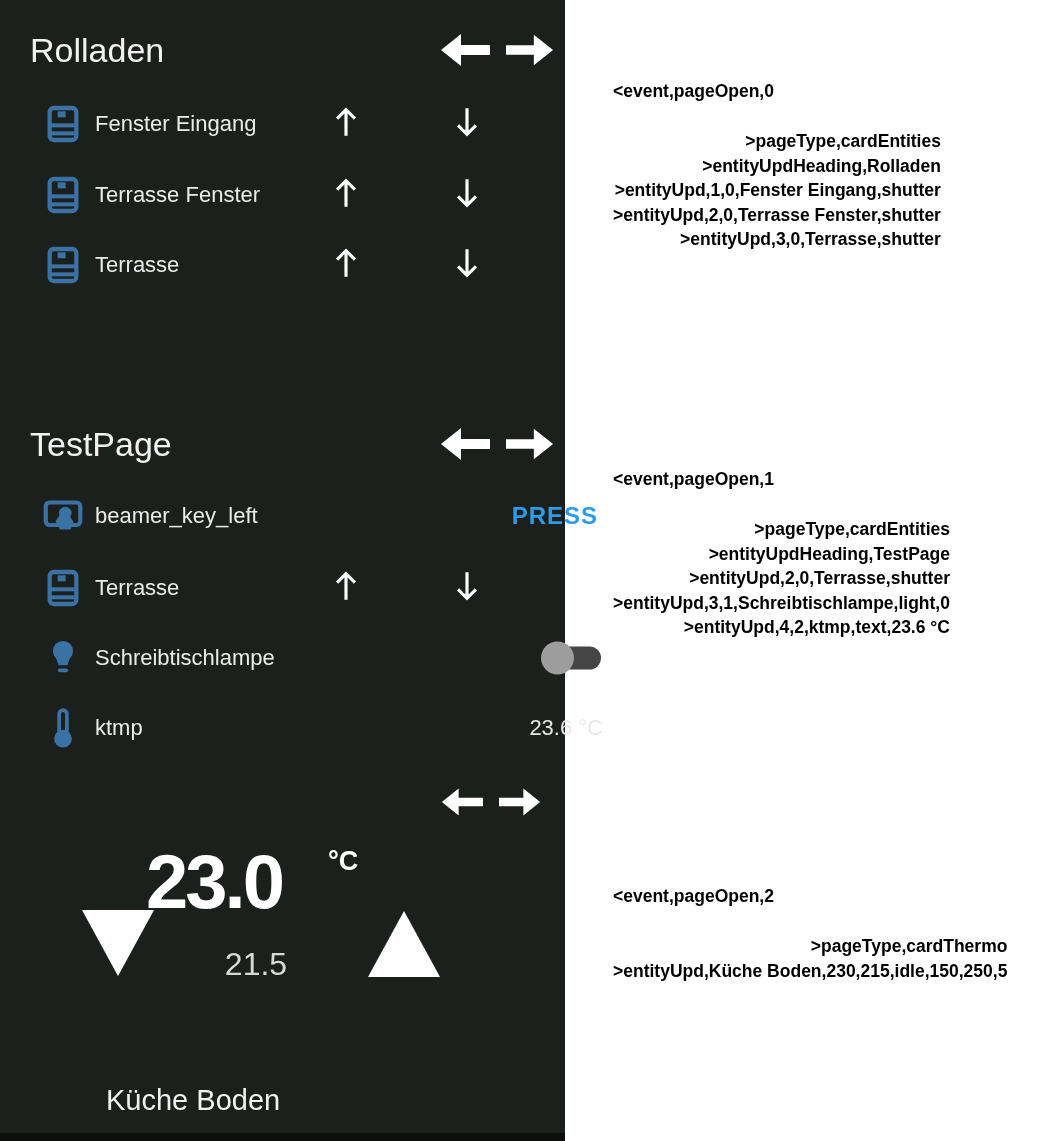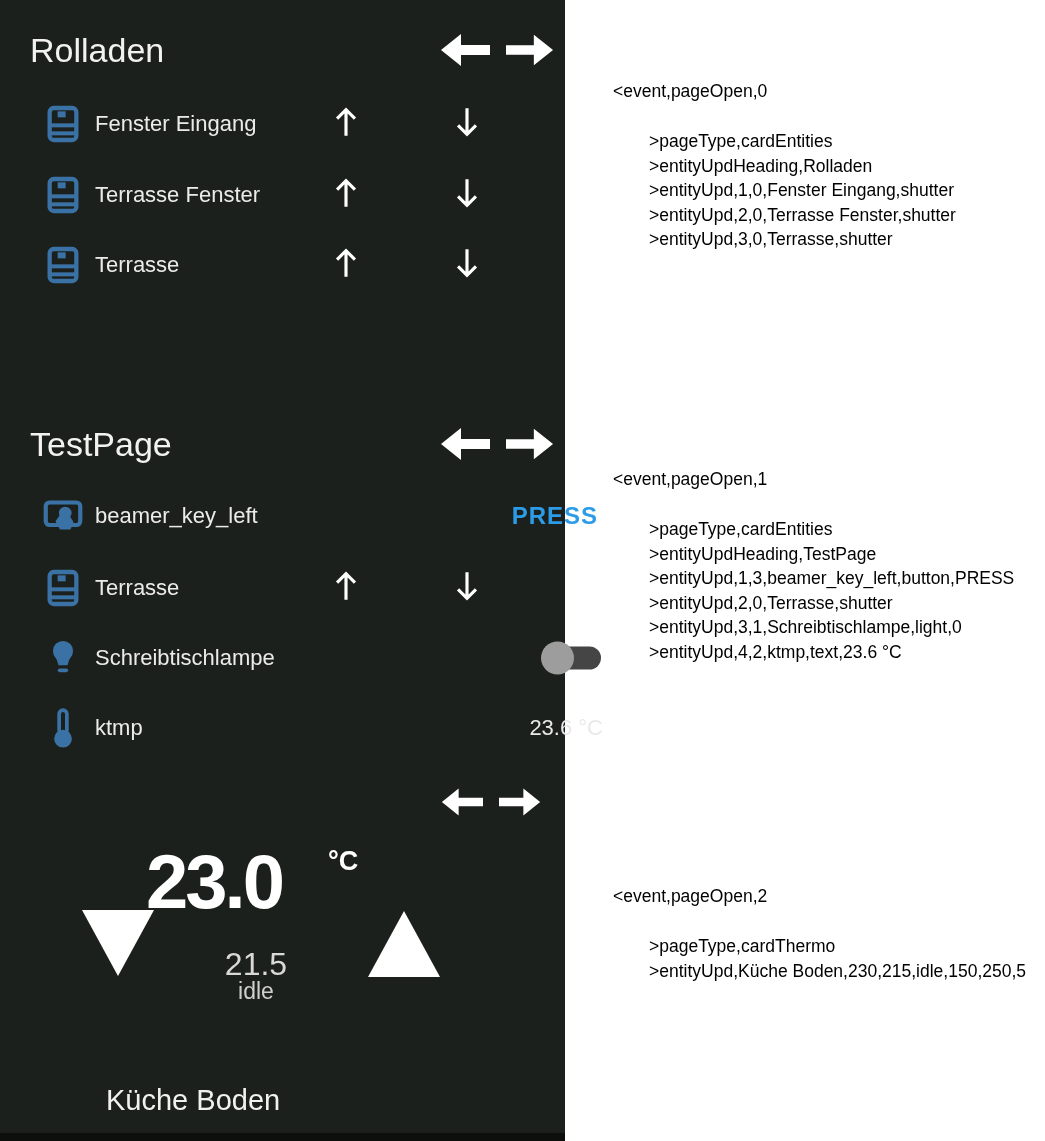--- a/index.html
+++ b/index.html
@@ -37,23 +37,23 @@
   .tri{position:absolute;color:#fff;cursor:pointer;}
   .tri-down{left:82px;top:910px;} .tri-up{left:368px;top:911px;}
   .temp-target{position:absolute;left:146px;top:946px;width:220px;text-align:center;
                font-size:32px;color:#d9d9d9;}
   .thermo-state{position:absolute;left:146px;top:978px;width:220px;text-align:center;
                 font-size:23px;color:#cfcfcf;}
   .thermo-heading{position:absolute;left:106px;top:1084px;width:312px;text-align:left;
                   font-size:29px;color:#f1f1f1;}
   
   .log{position:absolute;left:613px;top:0;width:432px;height:1141px;background:#fff;color:#000;
-       font-weight:normal;font-size:17.5px;}
+       font-weight:bold;font-size:17.5px;text-align:right;}
   .log-event{position:absolute;white-space:nowrap;}
-  .log-lines{position:absolute;line-height:24.5px;white-space:nowrap;margin-left:36px;}
+  .log-lines{position:absolute;line-height:24.5px;white-space:nowrap;}
 </style>
 </head>
 <body>
 
 <div class="panel">
 
   <div class="card-title" style="top:30px">Rolladen</div>
 
   <div class="nav-arrows" style="left:440px;top:33px">
     <svg width="50" height="34" viewBox="0 0 50 34">
@@ -217,42 +217,40 @@
   <div class="temp-unit">°C</div>
 
   <svg class="tri tri-down" width="72" height="66" viewBox="0 0 72 66">
     <polygon points="0,0 72,0 36,66" fill="#fff"></polygon>
   </svg>
   <svg class="tri tri-up" width="72" height="66" viewBox="0 0 72 66">
     <polygon points="36,0 72,66 0,66" fill="#fff"></polygon>
   </svg>
 
   <div class="temp-target">21.5</div>
-  <div class="thermo-state">idle</div>
   <div class="thermo-heading">Küche Boden</div>
 
   <div class="bottom-strip"></div>
 </div>
 
 <div class="log">
 
   <div class="log-event" style="top:81px">&lt;event,pageOpen,0</div>
   <div class="log-lines" style="top:129px">
     <div>&gt;pageType,cardEntities</div>
     <div>&gt;entityUpdHeading,Rolladen</div>
     <div>&gt;entityUpd,1,0,Fenster Eingang,shutter</div>
     <div>&gt;entityUpd,2,0,Terrasse Fenster,shutter</div>
     <div>&gt;entityUpd,3,0,Terrasse,shutter</div>
   </div>
 
   <div class="log-event" style="top:469px">&lt;event,pageOpen,1</div>
   <div class="log-lines" style="top:517px">
     <div>&gt;pageType,cardEntities</div>
     <div>&gt;entityUpdHeading,TestPage</div>
-    <div>&gt;entityUpd,1,3,beamer_key_left,button,PRESS</div>
     <div>&gt;entityUpd,2,0,Terrasse,shutter</div>
     <div>&gt;entityUpd,3,1,Schreibtischlampe,light,0</div>
     <div>&gt;entityUpd,4,2,ktmp,text,23.6 °C</div>
   </div>
 
   <div class="log-event" style="top:886px">&lt;event,pageOpen,2</div>
   <div class="log-lines" style="top:934px">
     <div>&gt;pageType,cardThermo</div>
     <div>&gt;entityUpd,Küche Boden,230,215,idle,150,250,5</div>
   </div>

